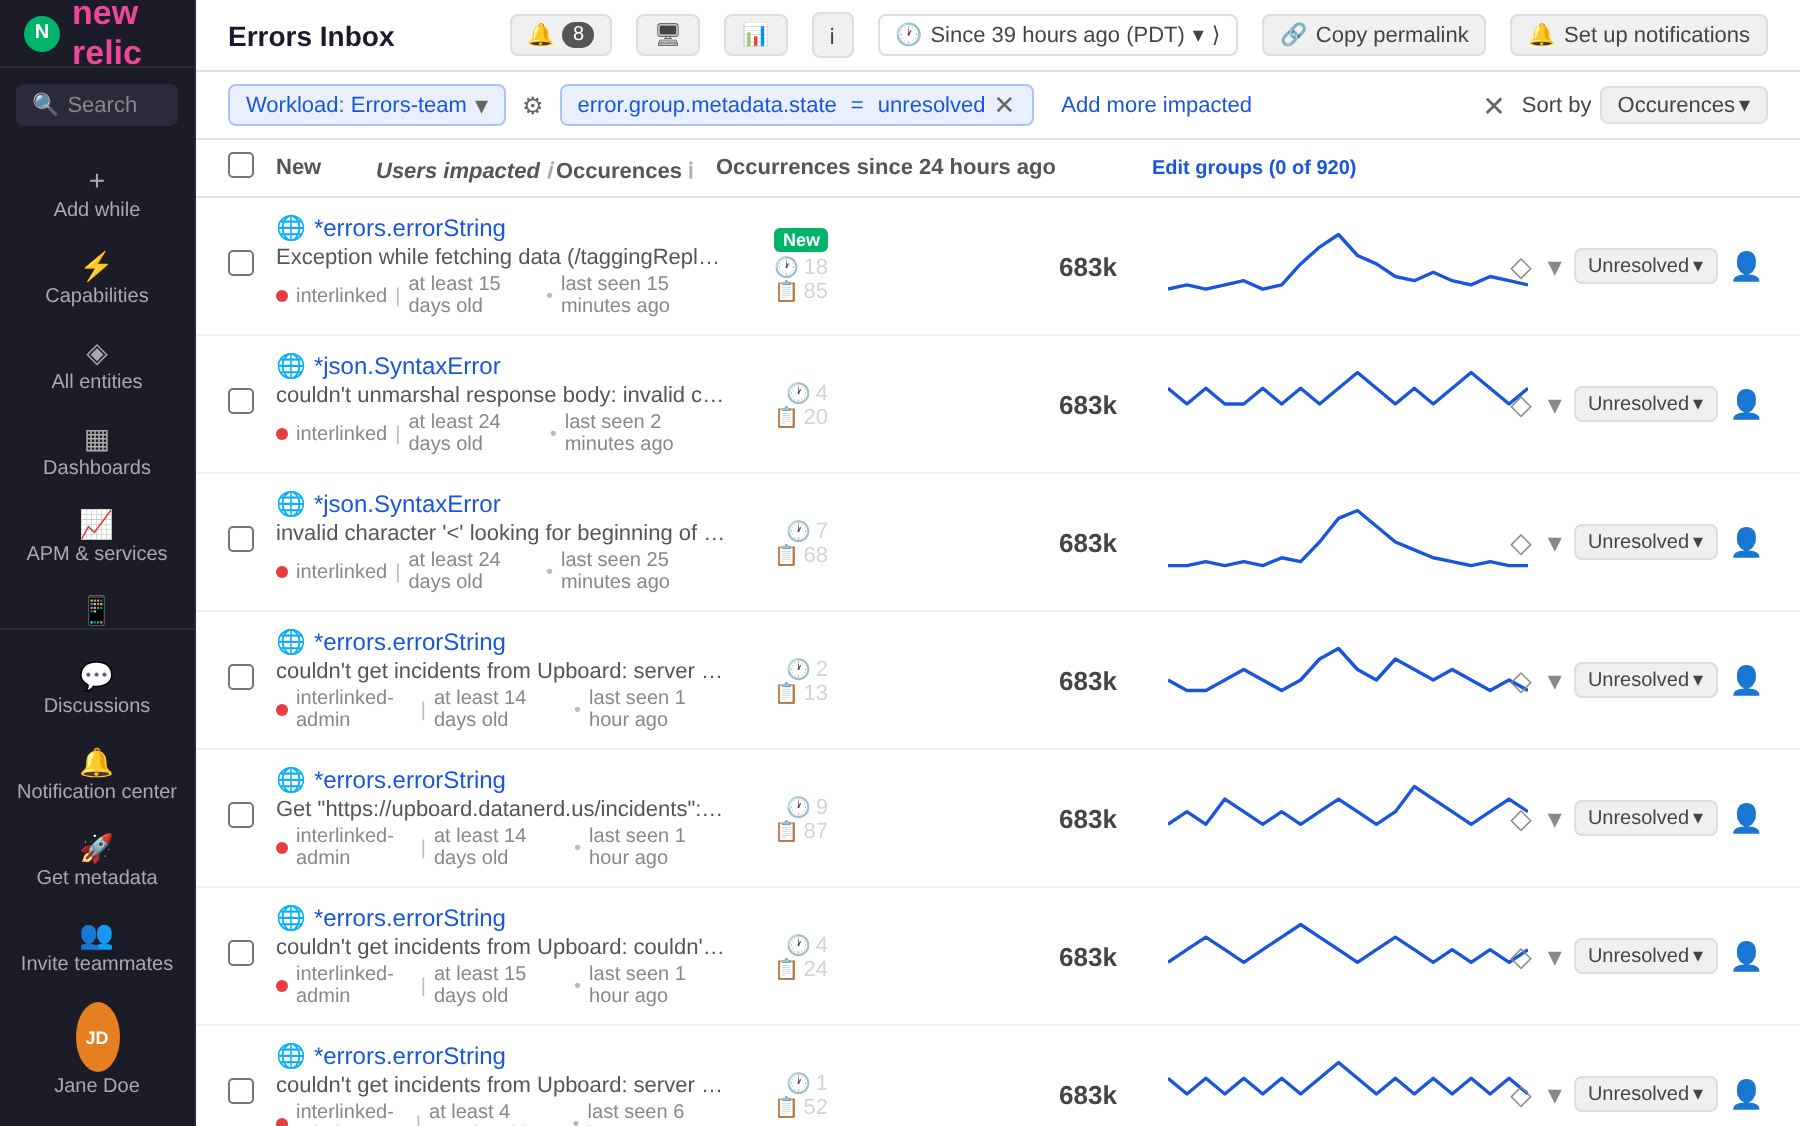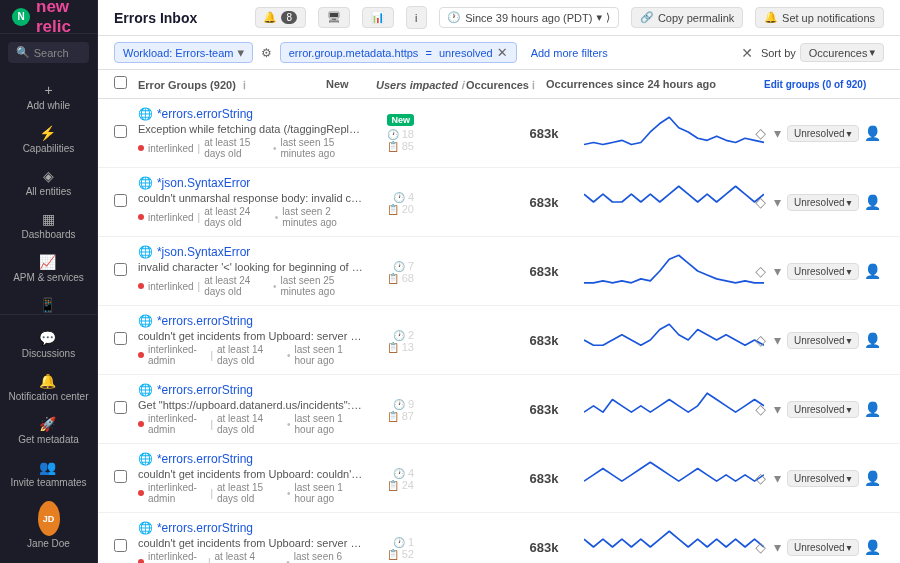--- a/index.html
+++ b/index.html
@@ -317,43 +317,39 @@
     </div>
   </div>
 
   <div id="filterbar">
     <div class="filter-pill">
       <span>Workload: Errors-team</span>
       <span class="remove">▾</span>
     </div>
     <span class="filter-icon">⚙</span>
     <div class="filter-pill">
-      <span>error.group.metadata.https</span>
+      <span>error.group.metadata.state</span>
       <span>&nbsp;=&nbsp;</span>
       <span>unresolved</span>
       <span class="remove">✕</span>
     </div>
-    <div class="filter-add">Add more filters</div>
+    <div class="filter-add">Add more impacted</div>
     <div class="filter-clear">✕</div>
     <div class="sort-area">
       <span>Sort by</span>
       <div class="sort-btn">
         <span>Occurences</span>
         <span>▾</span>
       </div>
     </div>
   </div>
 
   <div id="table-header">
     <div class="th-check">
       <input type="checkbox" style="">
-    </div>
-    <div class="th-title">
-      <span>Error Groups (920)</span>
-      <span style="color:#aaa; margin-left:4px;">ℹ</span>
     </div>
     <div class="th-new">New</div>
     <div class="th-users">
       <span>Users impacted</span>
       <span style="color:#aaa;">ℹ</span>
     </div>
     <div class="th-occ">
       <span>Occurences</span>
       <span style="color:#aaa;">ℹ</span>
     </div>

